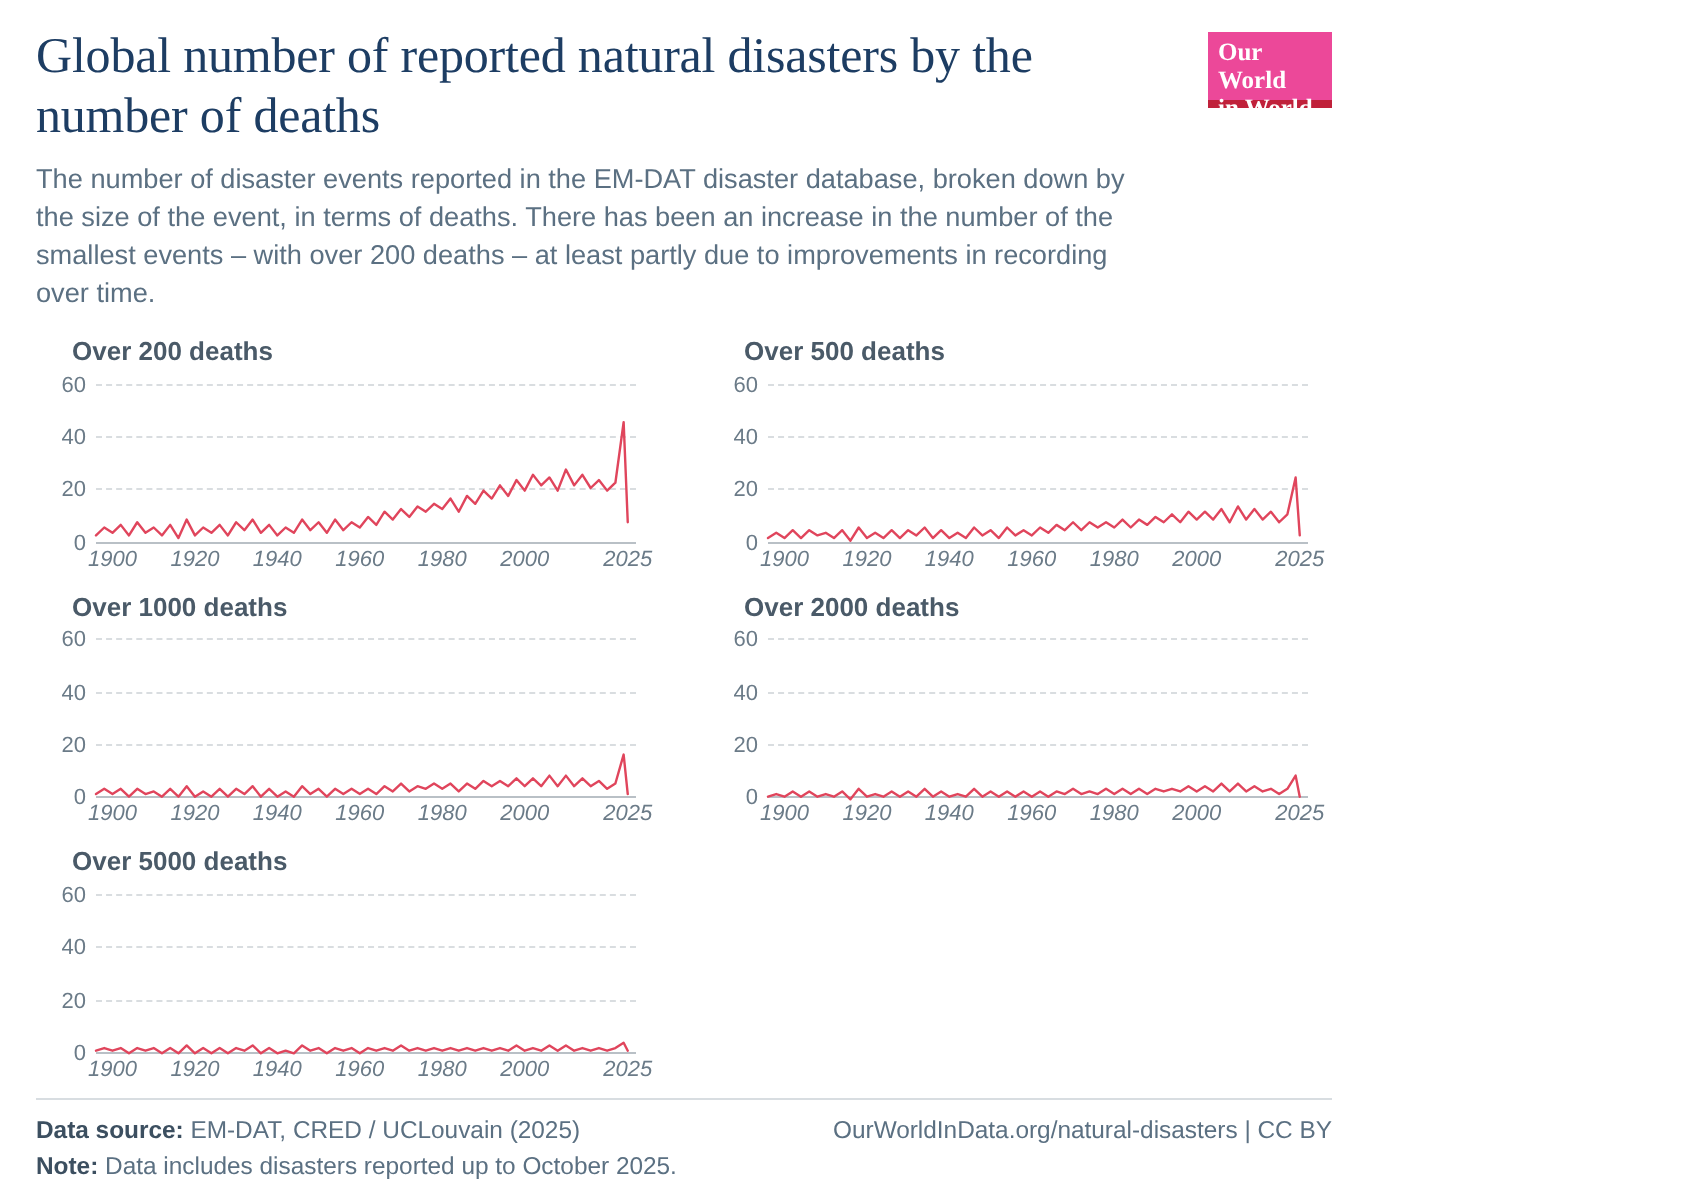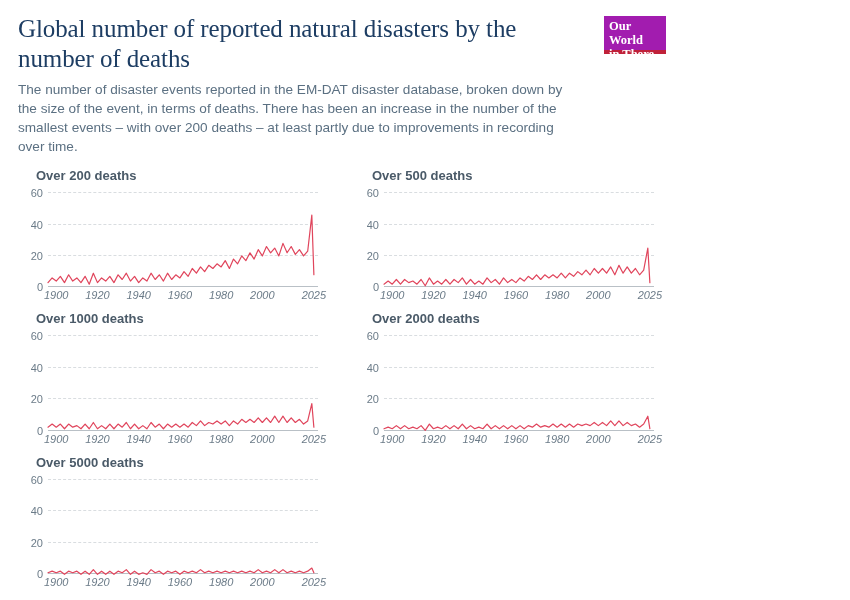--- a/index.html
+++ b/index.html
@@ -43,21 +43,21 @@
     color: #5b7082;
     margin: 0;
     max-width: 710px;
   }
   .owid-logo {
     position: absolute;
     right: 0;
     top: 2px;
     width: 62px;
     height: 38px;
-    background: #a21caf;
+    background: #ec4899;
     color: #ffffff;
     font-family: "Liberation Serif", serif;
     font-weight: 700;
     font-size: 12.5px;
     line-height: 14px;
     padding: 3px 5px 0 5px;
     box-sizing: border-box;
     border-bottom: 4px solid #c0213a;
   }
   .owid-logo span {
@@ -180,21 +180,21 @@
 </head>
 <body>
 
 <div class="page">
 
   <div class="header">
     <h1 class="title">Global number of reported natural disasters by the number of deaths</h1>
     <p class="subtitle">The number of disaster events reported in the EM-DAT disaster database, broken down by the size of the event, in terms of deaths. There has been an increase in the number of the smallest events – with over 200 deaths – at least partly due to improvements in recording over time.</p>
     <div class="owid-logo">
       <span>Our World</span>
-      <span>in There</span>
+      <span>in World</span>
     </div>
   </div>
 
   <div class="facets">
     <div class="facet">
       <div class="facet-title">Over 200 deaths</div>
       <div class="plot-wrap">
         <div class="plot-area">
             <div class="gridline zero" style="bottom: 0%;">
               <span class="ytick">0</span>
@@ -348,14 +348,27 @@
             <span class="xtick" style="left: 64.1221%;">1980</span>
             <span class="xtick" style="left: 79.3893%;">2000</span>
             <span class="xtick" style="left: 98.4733%;">2025</span>
           </div>
       </div>
     </div>
 
     <div class="facet empty"></div>
   </div>
 
+  <div class="footer">
+    <div class="footer-row">
+      <div>
+        <b>Data source:</b>
+        <span>EM-DAT, CRED / UCLouvain (2025)</span>
+      </div>
+      <div class="footer-right">OurWorldInData.org/natural-disasters | CC BY</div>
+    </div>
+    <div class="footer-note">
+      <b>Note:</b>
+      <span>Data includes disasters reported up to October 2025.</span>
+    </div>
+  </div>
 
 </div>
 
 </body></html>

